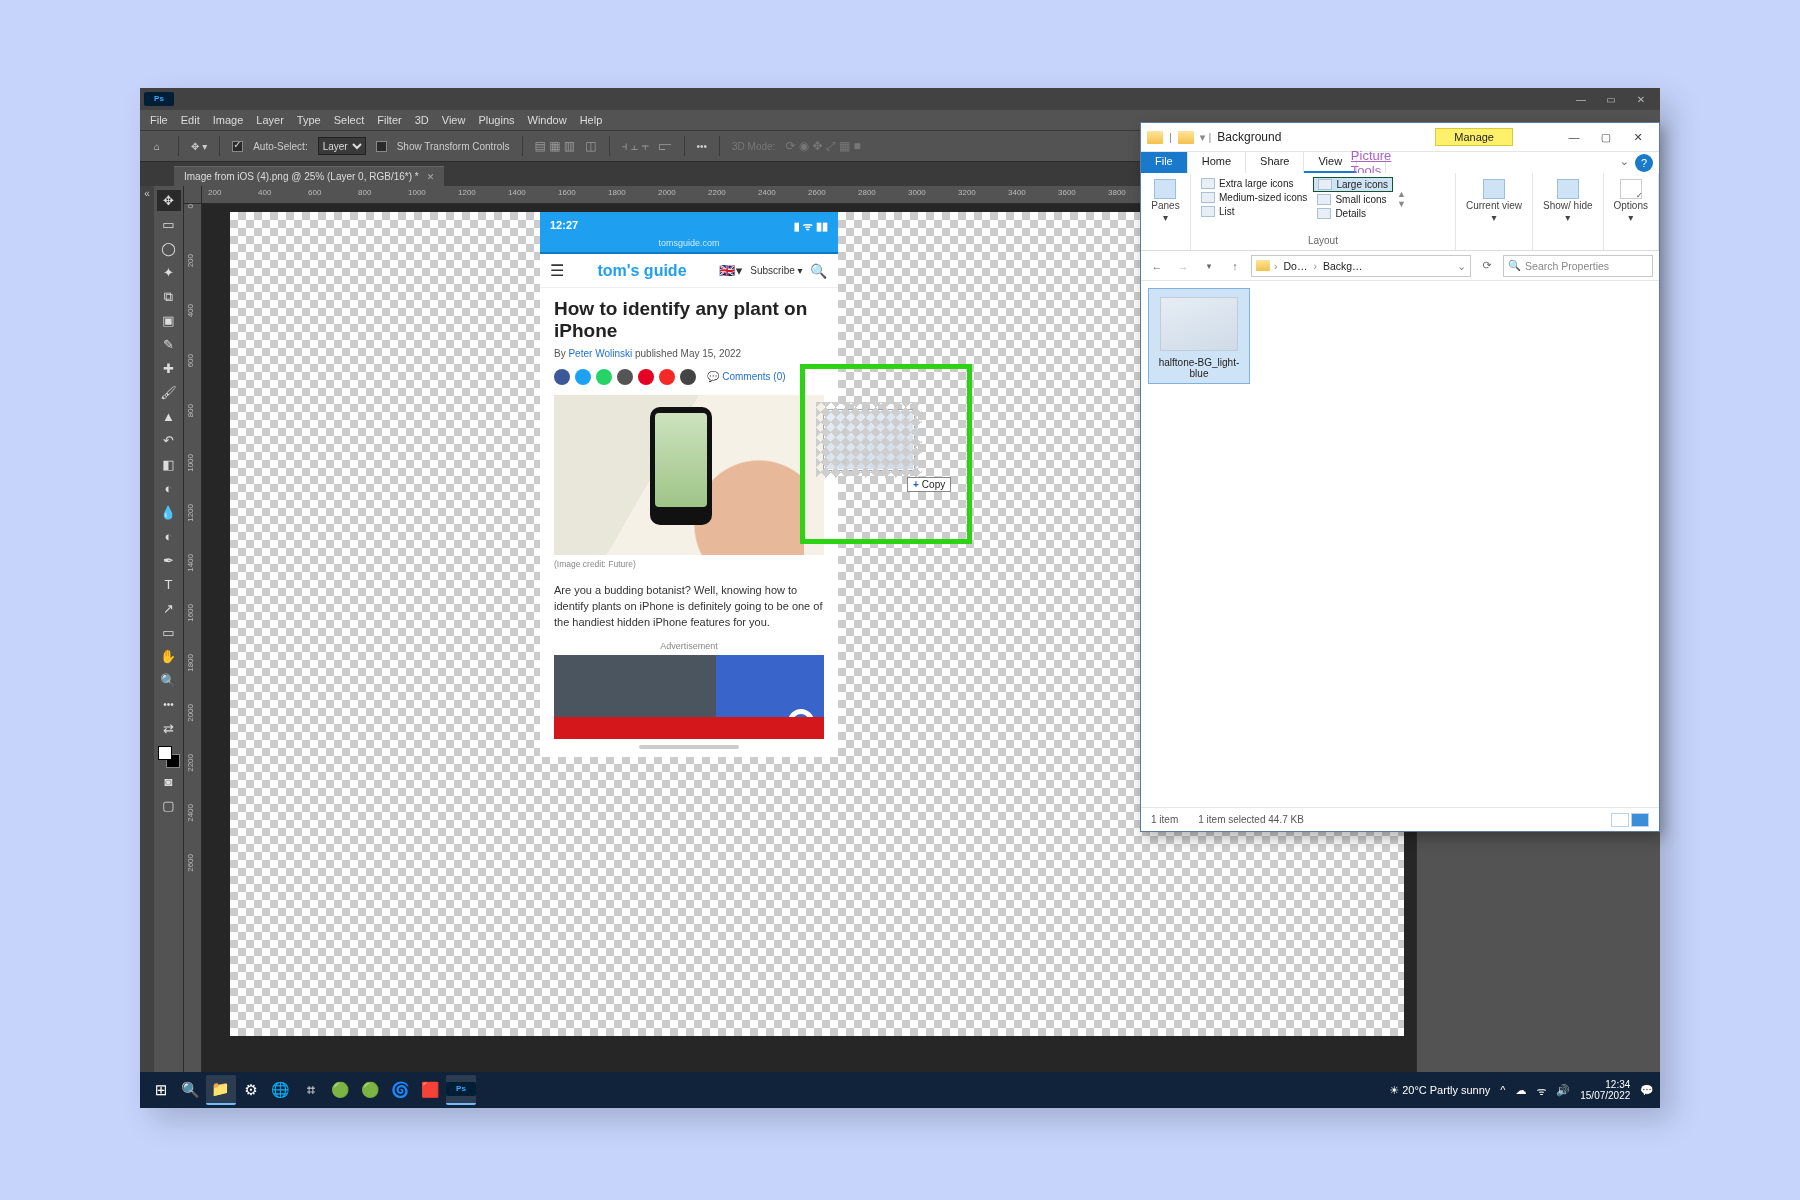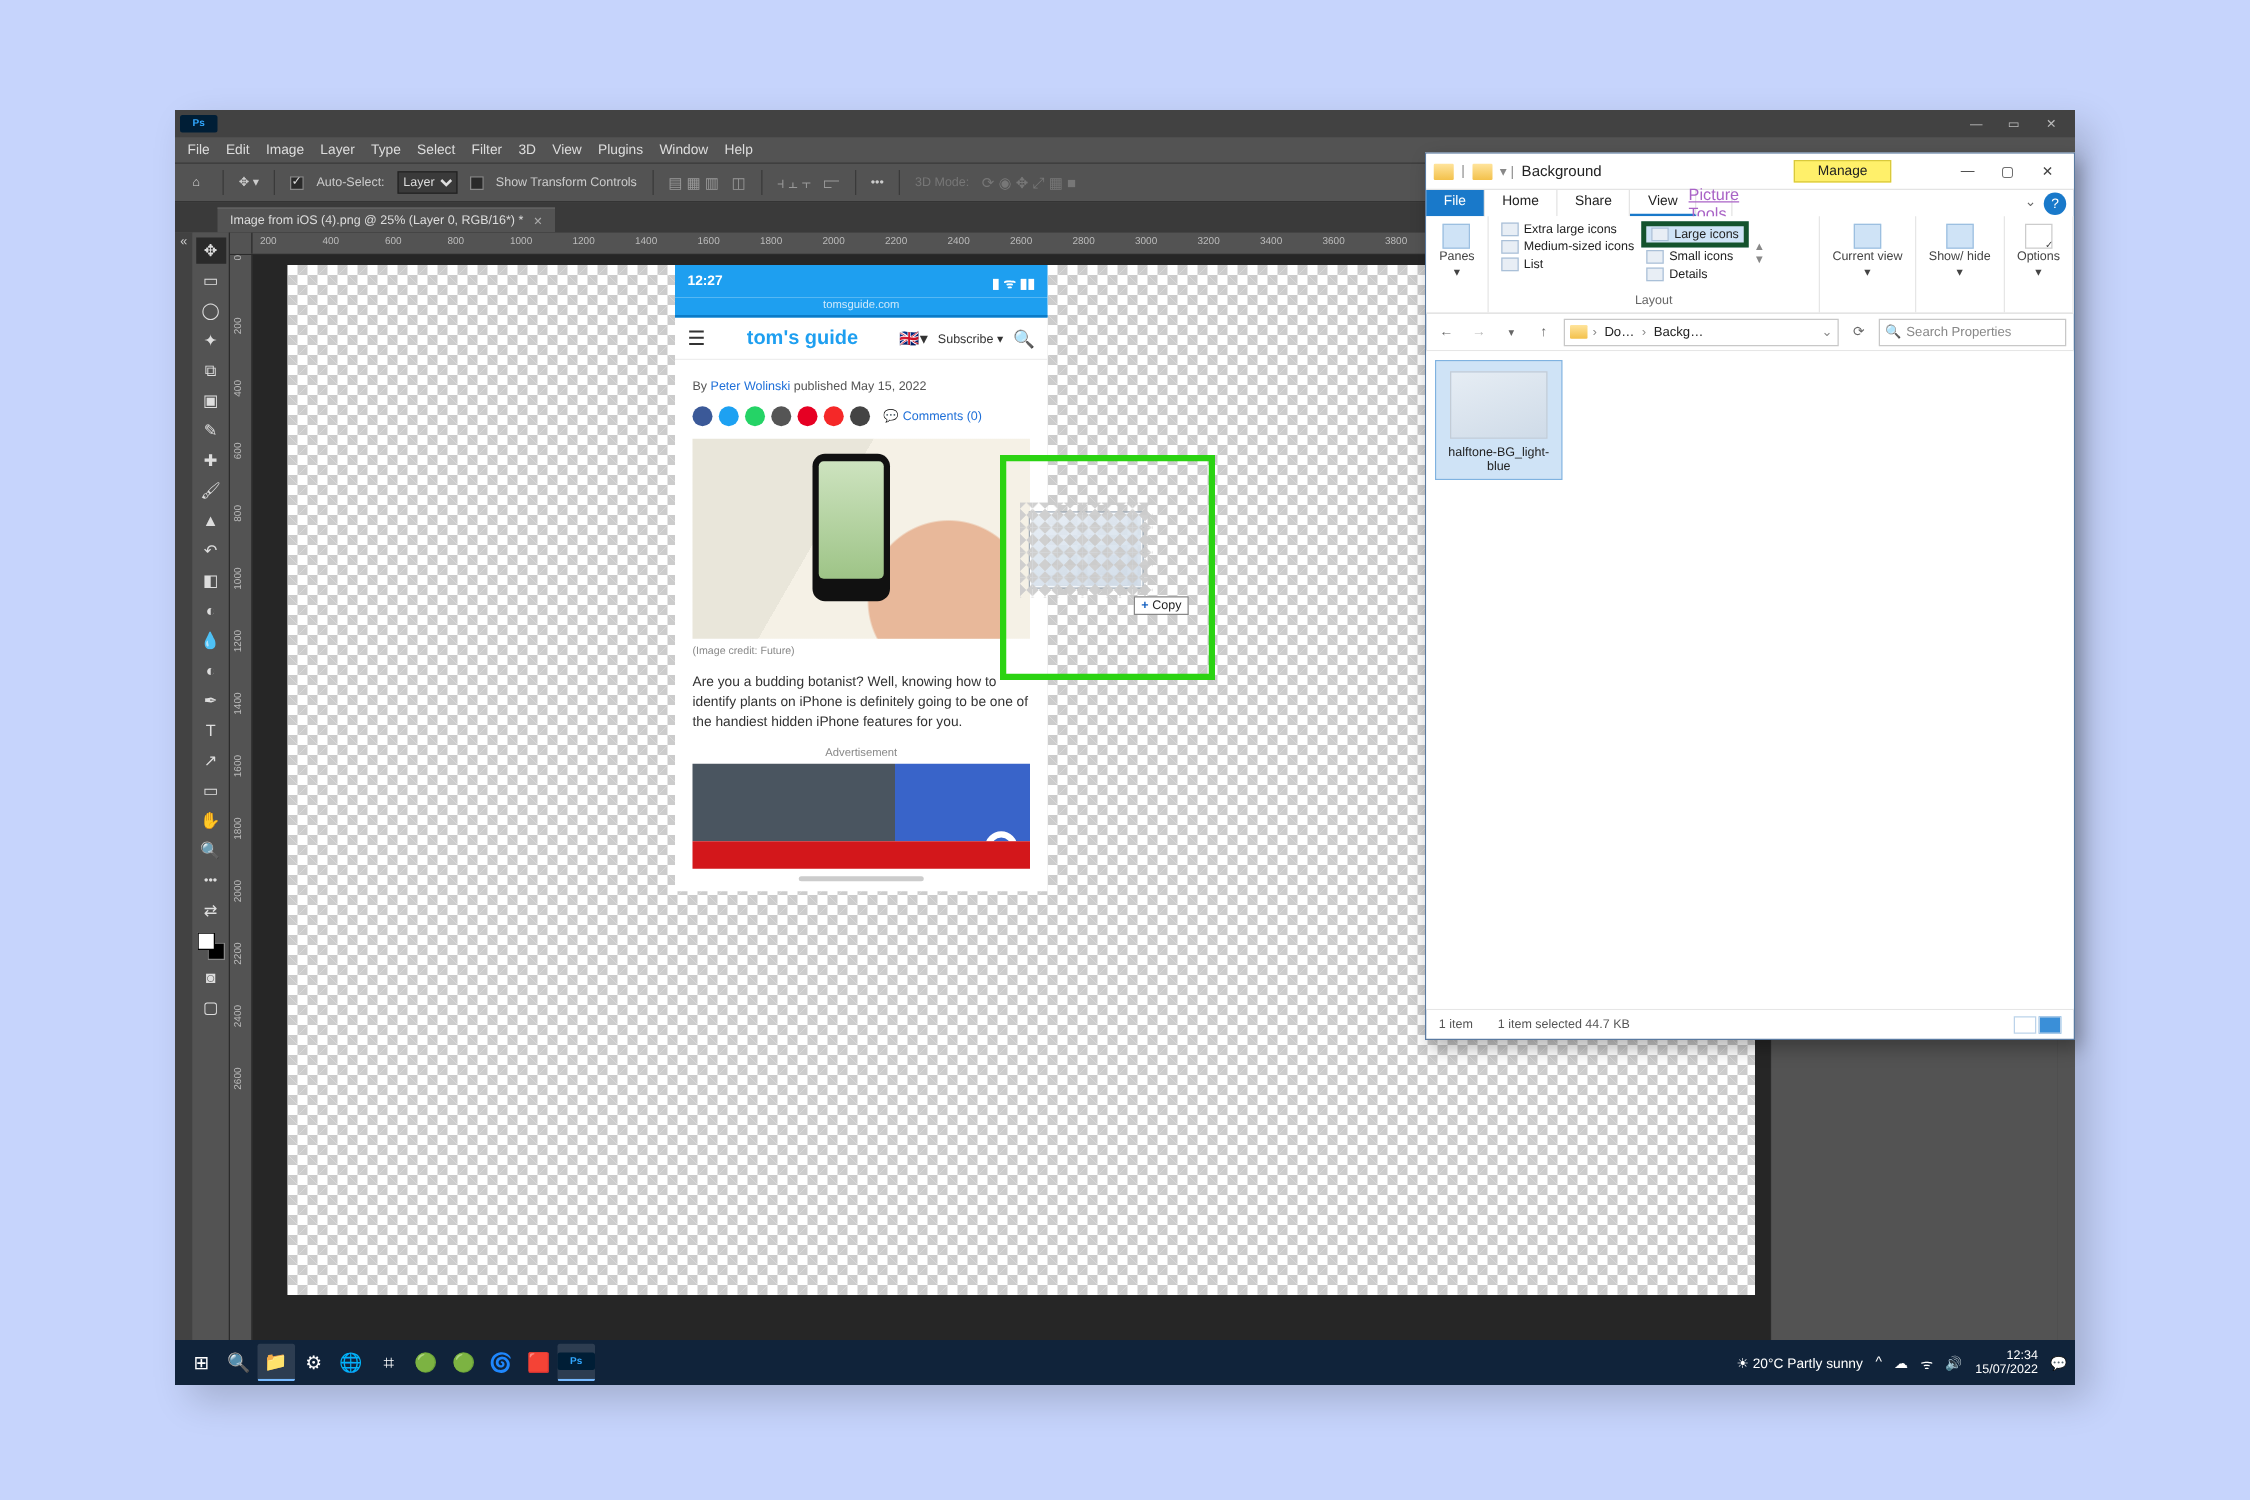--- a/index.html
+++ b/index.html
@@ -114,21 +114,21 @@
   .ex-tab.file{background:#1979ca;color:#fff;}
   .ex-tab.act{border-bottom:2px solid #1979ca;}
   .ex-tab.tool{color:#a963c6;text-decoration:underline;}
   .ex-help{margin-left:auto;width:18px;height:18px;border-radius:50%;background:#1979ca;color:#fff;font-size:11px;text-align:center;line-height:18px;margin:2px 6px 0 0;}
   .ex-ribbon{height:78px;border-bottom:1px solid #dcdcdc;background:#fff;display:flex;}
   .rb-group{border-right:1px solid #e6e6e6;padding:4px 6px;display:flex;flex-direction:column;justify-content:space-between;}
   .rb-vert{display:flex;flex-direction:column;align-items:center;gap:1px;font-size:10px;color:#444;padding:2px 4px;}
   .rb-ico{width:22px;height:20px;background:#cfe3f6;border:1px solid #9cbfe0;}
   .rb-list{display:flex;flex-direction:column;gap:1px;}
   .rb-item{display:flex;align-items:center;gap:4px;font-size:10px;padding:1px 4px;}
-  .rb-item.sel{background:#cfe3f6;border:4px solid #14532d;}
+  .rb-item.sel{background:#cfe3f6;border:1px solid #14532d;}
   .rb-mini{width:14px;height:11px;background:#e8eef5;border:1px solid #aac0d8;}
   .rb-label{font-size:10px;color:#666;text-align:center;}
   .ex-addr{height:30px;display:flex;align-items:center;gap:6px;padding:0 6px;border-bottom:1px solid #e6e6e6;}
   .nav-btn{width:20px;height:20px;display:flex;align-items:center;justify-content:center;color:#666;}
   .addr-box{flex:1;height:22px;border:1px solid #c8c8c8;display:flex;align-items:center;gap:4px;padding:0 4px;font-size:10.5px;}
   .crumb{padding:0 2px;}
   .chev{color:#888;}
   .search-box{width:150px;height:22px;border:1px solid #c8c8c8;display:flex;align-items:center;gap:4px;padding:0 4px;color:#888;font-size:10.5px;}
   .ex-content{flex:1;background:#fff;padding:8px;position:relative;}
   .file-tile{width:100px;text-align:center;font-size:10px;}
@@ -299,20 +299,21 @@
               <div class="m-nav">
                 <span class="burger">☰</span>
                 <span class="logo">tom's guide</span>
                 <div class="right">
                   <span style="font-size:13px">🇬🇧▾</span>
                   <span>Subscribe ▾</span>
                   <span style="font-size:14px">🔍</span>
                 </div>
               </div>
               <div class="m-body">
+                <div class="m-title">How to identify any plant on iPhone</div>
                 <div class="m-by">
                   <span>By </span><a>Peter Wolinski</a><span> published May 15, 2022</span>
                 </div>
                 <div class="m-social">
                   <span class="sdot" style="background:#3b5998"></span>
                   <span class="sdot" style="background:#1da1f2"></span>
                   <span class="sdot" style="background:#25d366"></span>
                   <span class="sdot" style="background:#555"></span>
                   <span class="sdot" style="background:#e60023"></span>
                   <span class="sdot" style="background:#f52828"></span>

